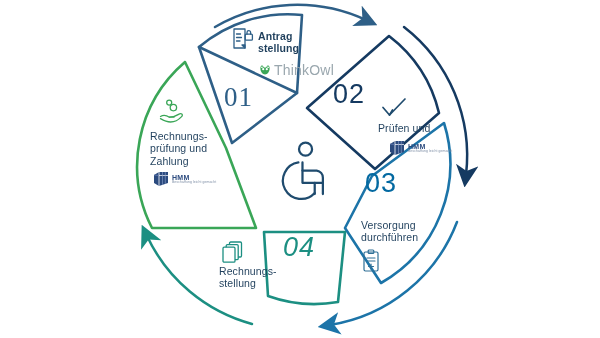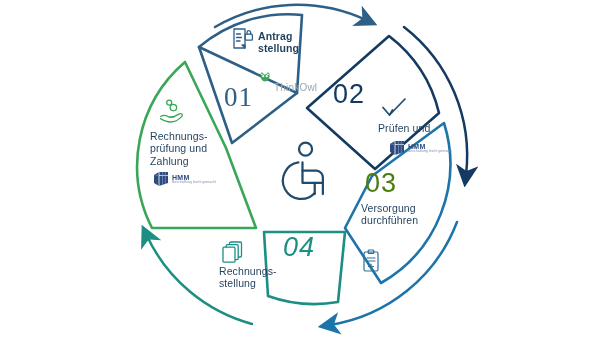--- a/index.html
+++ b/index.html
@@ -5,21 +5,21 @@
   html,body{margin:0;padding:0;background:#ffffff;}
   body{width:600px;height:338px;overflow:hidden;
        font-family:"Liberation Sans","DejaVu Sans",sans-serif;}
   #stage{position:relative;width:600px;height:264px;background:#fff;}
   svg{display:block;}
   .lbl{position:absolute;line-height:1.18;}
   .lbl-title{font-weight:bold;font-size:10.5px;color:#1f3f5c;letter-spacing:.1px;}
   .lbl-title.reg{font-weight:normal;}
   .num{position:absolute;font-weight:normal;letter-spacing:1px;}
   .brand{position:absolute;display:flex;align-items:center;gap:3px;}
-  .brand-txt{font-size:10px;color:#9aa7ae;letter-spacing:.2px;margin-top:20px;}
+  .brand-txt{font-size:14px;color:#9aa7ae;letter-spacing:.2px;}
   .hmm{position:absolute;display:flex;align-items:center;gap:3px;}
   .hmm-tx{display:flex;flex-direction:column;line-height:1;}
   .hmm-n{font-size:7px;font-weight:bold;color:#2b4a7e;letter-spacing:.3px;}
   .hmm-s{font-size:3.4px;color:#7f8fa6;letter-spacing:.1px;white-space:nowrap;}
   .ico{position:absolute;}
 </style>
 </head>
 <body>
 
 <div id="stage">
@@ -119,22 +119,22 @@
       <path d="M6,4.5 L15,4.5" stroke="#fff" stroke-width=".7"></path>
       <path d="M1,4 L6,4.5" stroke="#6f87bb" stroke-width=".7"></path>
       <path d="M9.5,1 L9.5,13.8 M12.3,1 L12.3,12.9" stroke="#8fa3cf" stroke-width=".6"></path>
     </svg>
     <span class="hmm-tx">
       <span class="hmm-n">HMM</span>
       <span class="hmm-s">Beschaffung leicht gemacht</span>
     </span>
   </div>
 
-  <div class="num" style="left:365px;top:168px;font-size:27px;color:#4d7c0f;">03</div>
-  <div class="lbl lbl-title reg" style="left:361px;top:202px;width:80px;">
+  <div class="num" style="left:365px;top:168px;font-size:27px;color:#0369a1;">03</div>
+  <div class="lbl lbl-title reg" style="left:361px;top:219px;width:80px;">
     <div>Versorgung</div>
     <div>durchführen</div>
   </div>
   <div class="ico" style="left:362px;top:249px;">
     <svg width="20" height="24" viewBox="0 0 20 24" fill="none" stroke="#2e6f96" stroke-width="1.2" stroke-linecap="round" stroke-linejoin="round">
       <rect x="2" y="3" width="14" height="19" rx="1.4"></rect>
       <rect x="6.2" y="1" width="5.6" height="3.4" rx=".9"></rect>
       <path d="M5,9 H13 M5,12 H13"></path>
       <path d="M9,15 V20 M6.5,17.5 H11.5"></path>
     </svg>

